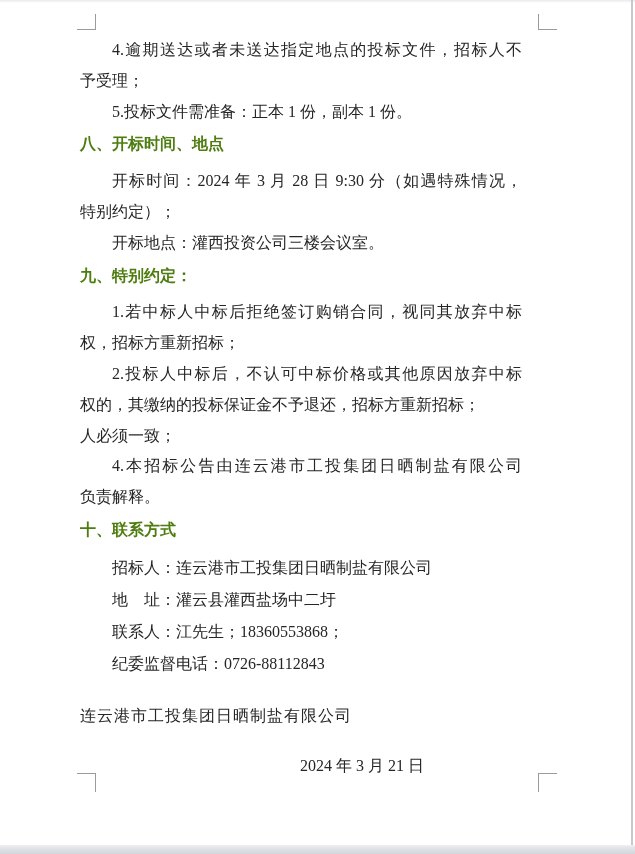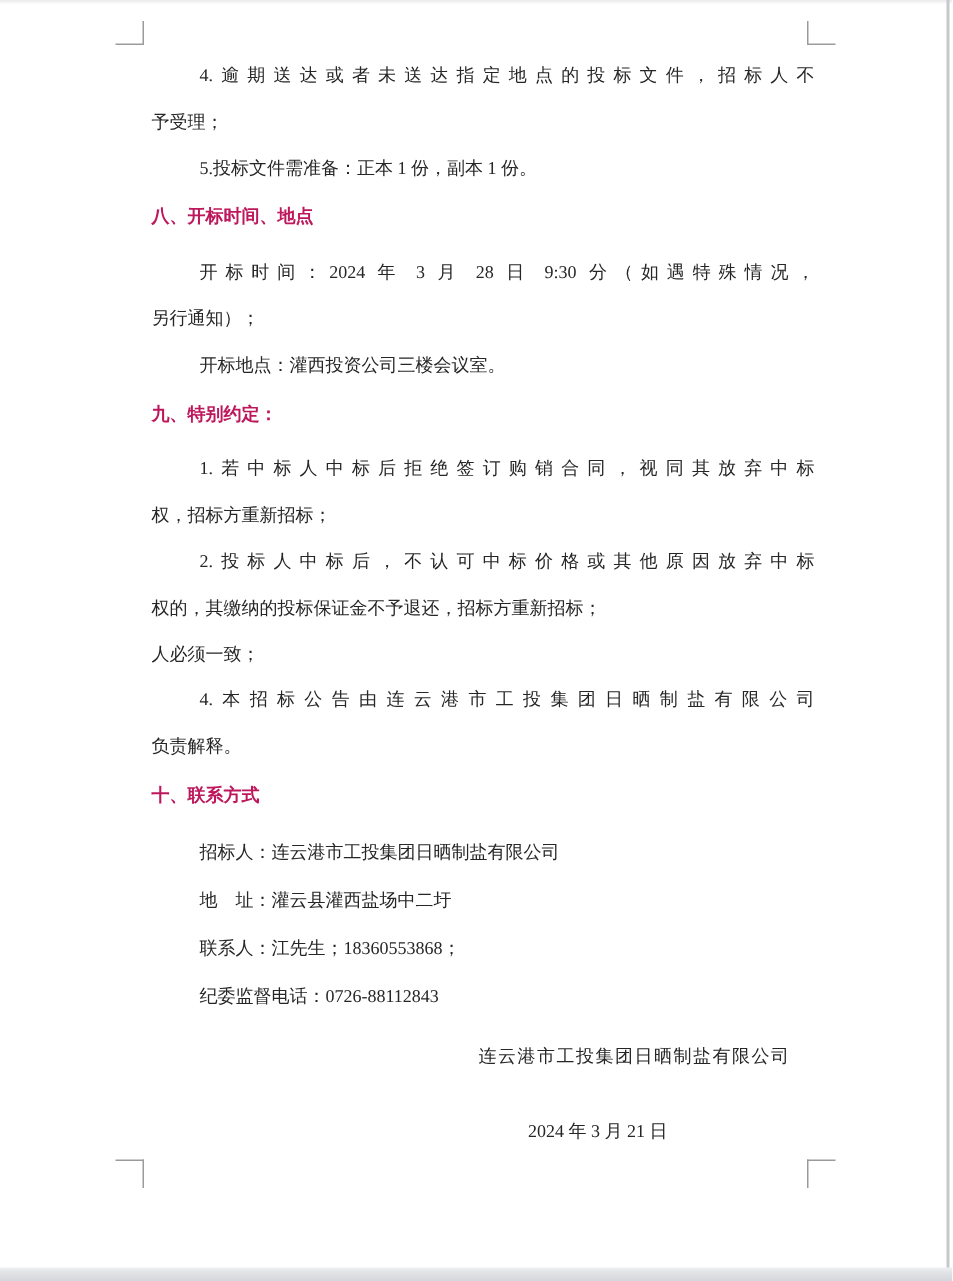--- a/index.html
+++ b/index.html
@@ -31,50 +31,50 @@
   
   .mark { position: absolute; width: 19px; height: 16px; }
   .mark-tl { left: 77px;  top: 14px;  border-right: 1px solid #9b9b9b; border-bottom: 1px solid #9b9b9b; }
   .mark-tr { left: 538px; top: 14px;  border-left: 1px solid #9b9b9b;  border-bottom: 1px solid #9b9b9b; }
   .mark-bl { left: 77px;  top: 773px; height: 19px; border-right: 1px solid #9b9b9b; border-top: 1px solid #9b9b9b; }
   .mark-br { left: 538px; top: 773px; height: 19px; border-left: 1px solid #9b9b9b;  border-top: 1px solid #9b9b9b; }
 
   
   .content {
     position: absolute;
-    left: 101px; top: 35px;
+    left: 80px; top: 35px;
     width: 442px;
     color: #262626;
-    font-size: 12px;
+    font-size: 16px;
   }
   .line {
     line-height: 30.8px;
     white-space: nowrap;
   }
   .indent { padding-left: 32px; }
   .stretch {
     white-space: normal;
     text-align: justify;
     text-align-last: justify;
     padding-left: 0;
     text-indent: 32px;
   }
   .heading {
     font-family: Liberation Serif, serif;
     font-weight: bold;
-    color: #be185d;
+    color: #4d7c0f;
     margin-top: 2px;
     margin-bottom: 6px;
     line-height: 30.8px;
   }
   .contact { line-height: 32px; }
   .sig {
     line-height: 32px;
-    margin-top: 8px;
-    text-align: right;
+    margin-top: 20px;
+    text-align: left;
     padding-right: 16px;
     letter-spacing: 1px;
     white-space: nowrap;
   }
   .date {
     line-height: 32px;
     margin-top: 18px;
     text-align: right;
     padding-right: 98px;
     white-space: nowrap;
@@ -93,21 +93,21 @@
   <div class="mark mark-tr"></div>
   <div class="mark mark-bl"></div>
   <div class="mark mark-br"></div>
 
   <div class="content">
     <div class="line stretch">4.逾期送达或者未送达指定地点的投标文件，招标人不</div>
     <div class="line">予受理；</div>
     <div class="line indent">5.投标文件需准备：正本 1 份，副本 1 份。</div>
     <div class="line heading">八、开标时间、地点</div>
     <div class="line stretch">开标时间：2024 年 3 月  28 日 9:30 分（如遇特殊情况，</div>
-    <div class="line">另行通知）；</div>
+    <div class="line">特别约定）；</div>
     <div class="line indent">开标地点：灌西投资公司三楼会议室。</div>
     <div class="line heading">九、特别约定：</div>
     <div class="line stretch">1.若中标人中标后拒绝签订购销合同，视同其放弃中标</div>
     <div class="line">权，招标方重新招标；</div>
     <div class="line stretch">2.投标人中标后，不认可中标价格或其他原因放弃中标</div>
     <div class="line">权的，其缴纳的投标保证金不予退还，招标方重新招标；</div>
     <div class="line">人必须一致；</div>
     <div class="line stretch">4.本招标公告由连云港市工投集团日晒制盐有限公司</div>
     <div class="line">负责解释。</div>
     <div class="line heading">十、联系方式</div>

